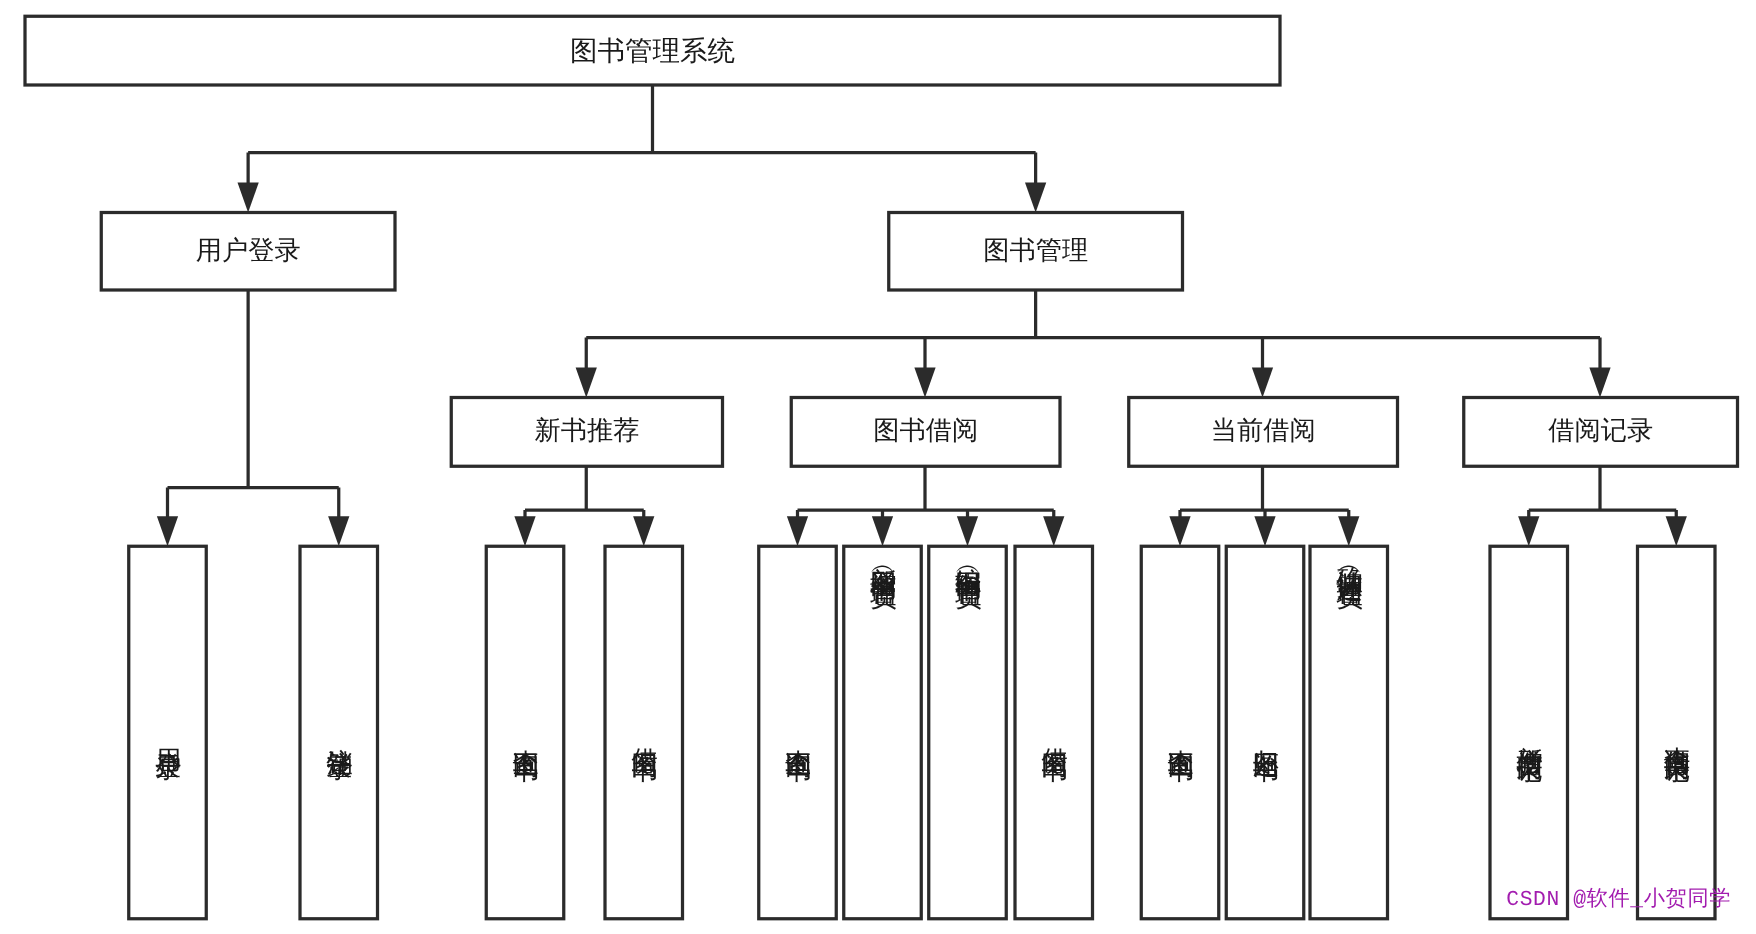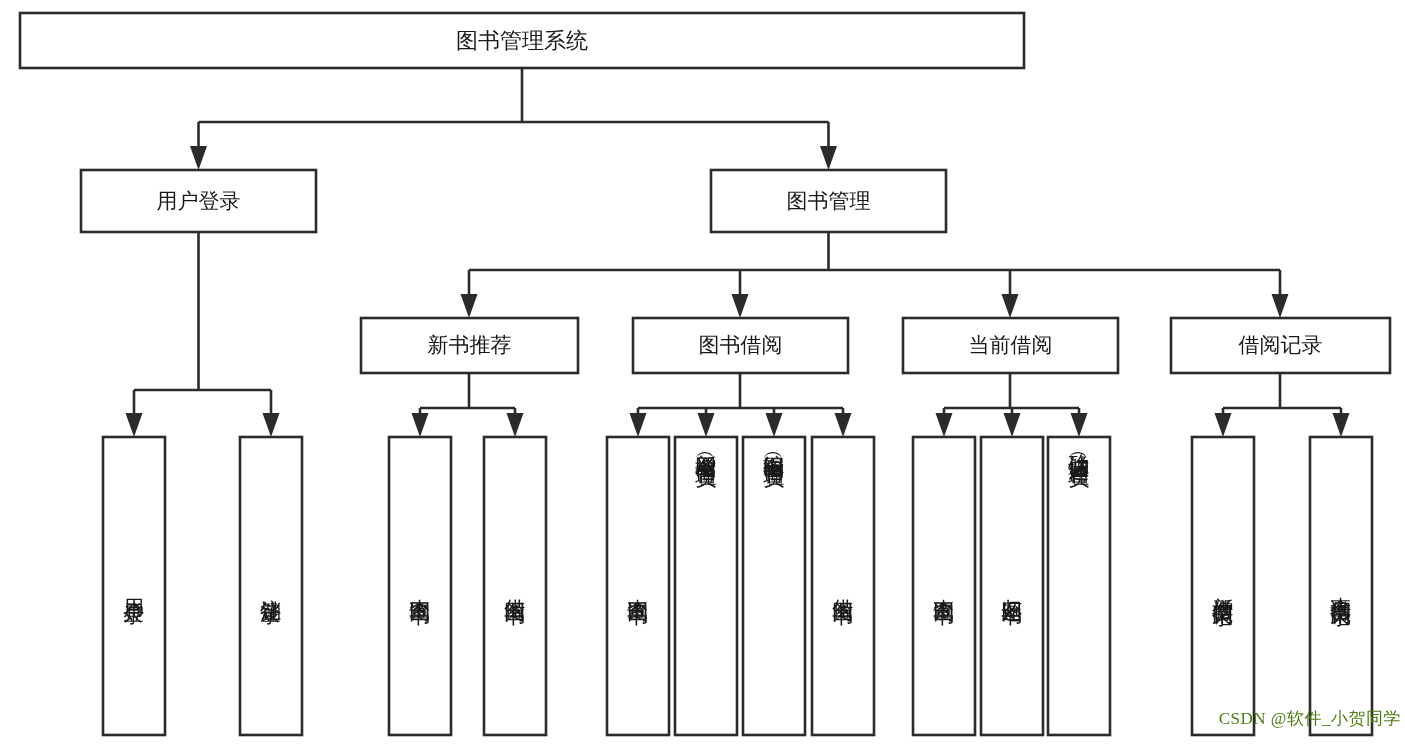--- a/index.html
+++ b/index.html
@@ -67,25 +67,25 @@
     text-orientation: upright;
     font-family: "Liberation Sans", "DejaVu Sans", sans-serif;
     font-size: 21px;
     line-height: 1.02;
     color: #1a1a1a;
     letter-spacing: 2px;
     white-space: nowrap;
   }
   .watermark {
     position: absolute;
-    right: 4px;
+    right: 20px;
     bottom: 4px;
-    font-family: Liberation Serif, serif;
+    font-family: Liberation Mono, monospace;
     font-size: 17px;
-    color: #4d7c0f;
+    color: #a21caf;
     letter-spacing: 0.5px;
     user-select: none;
   }
 </style>
 </head>
 <body>
 
 <div id="diagram-root">
 
   <svg class="diagram" viewBox="0 0 1405 747">

